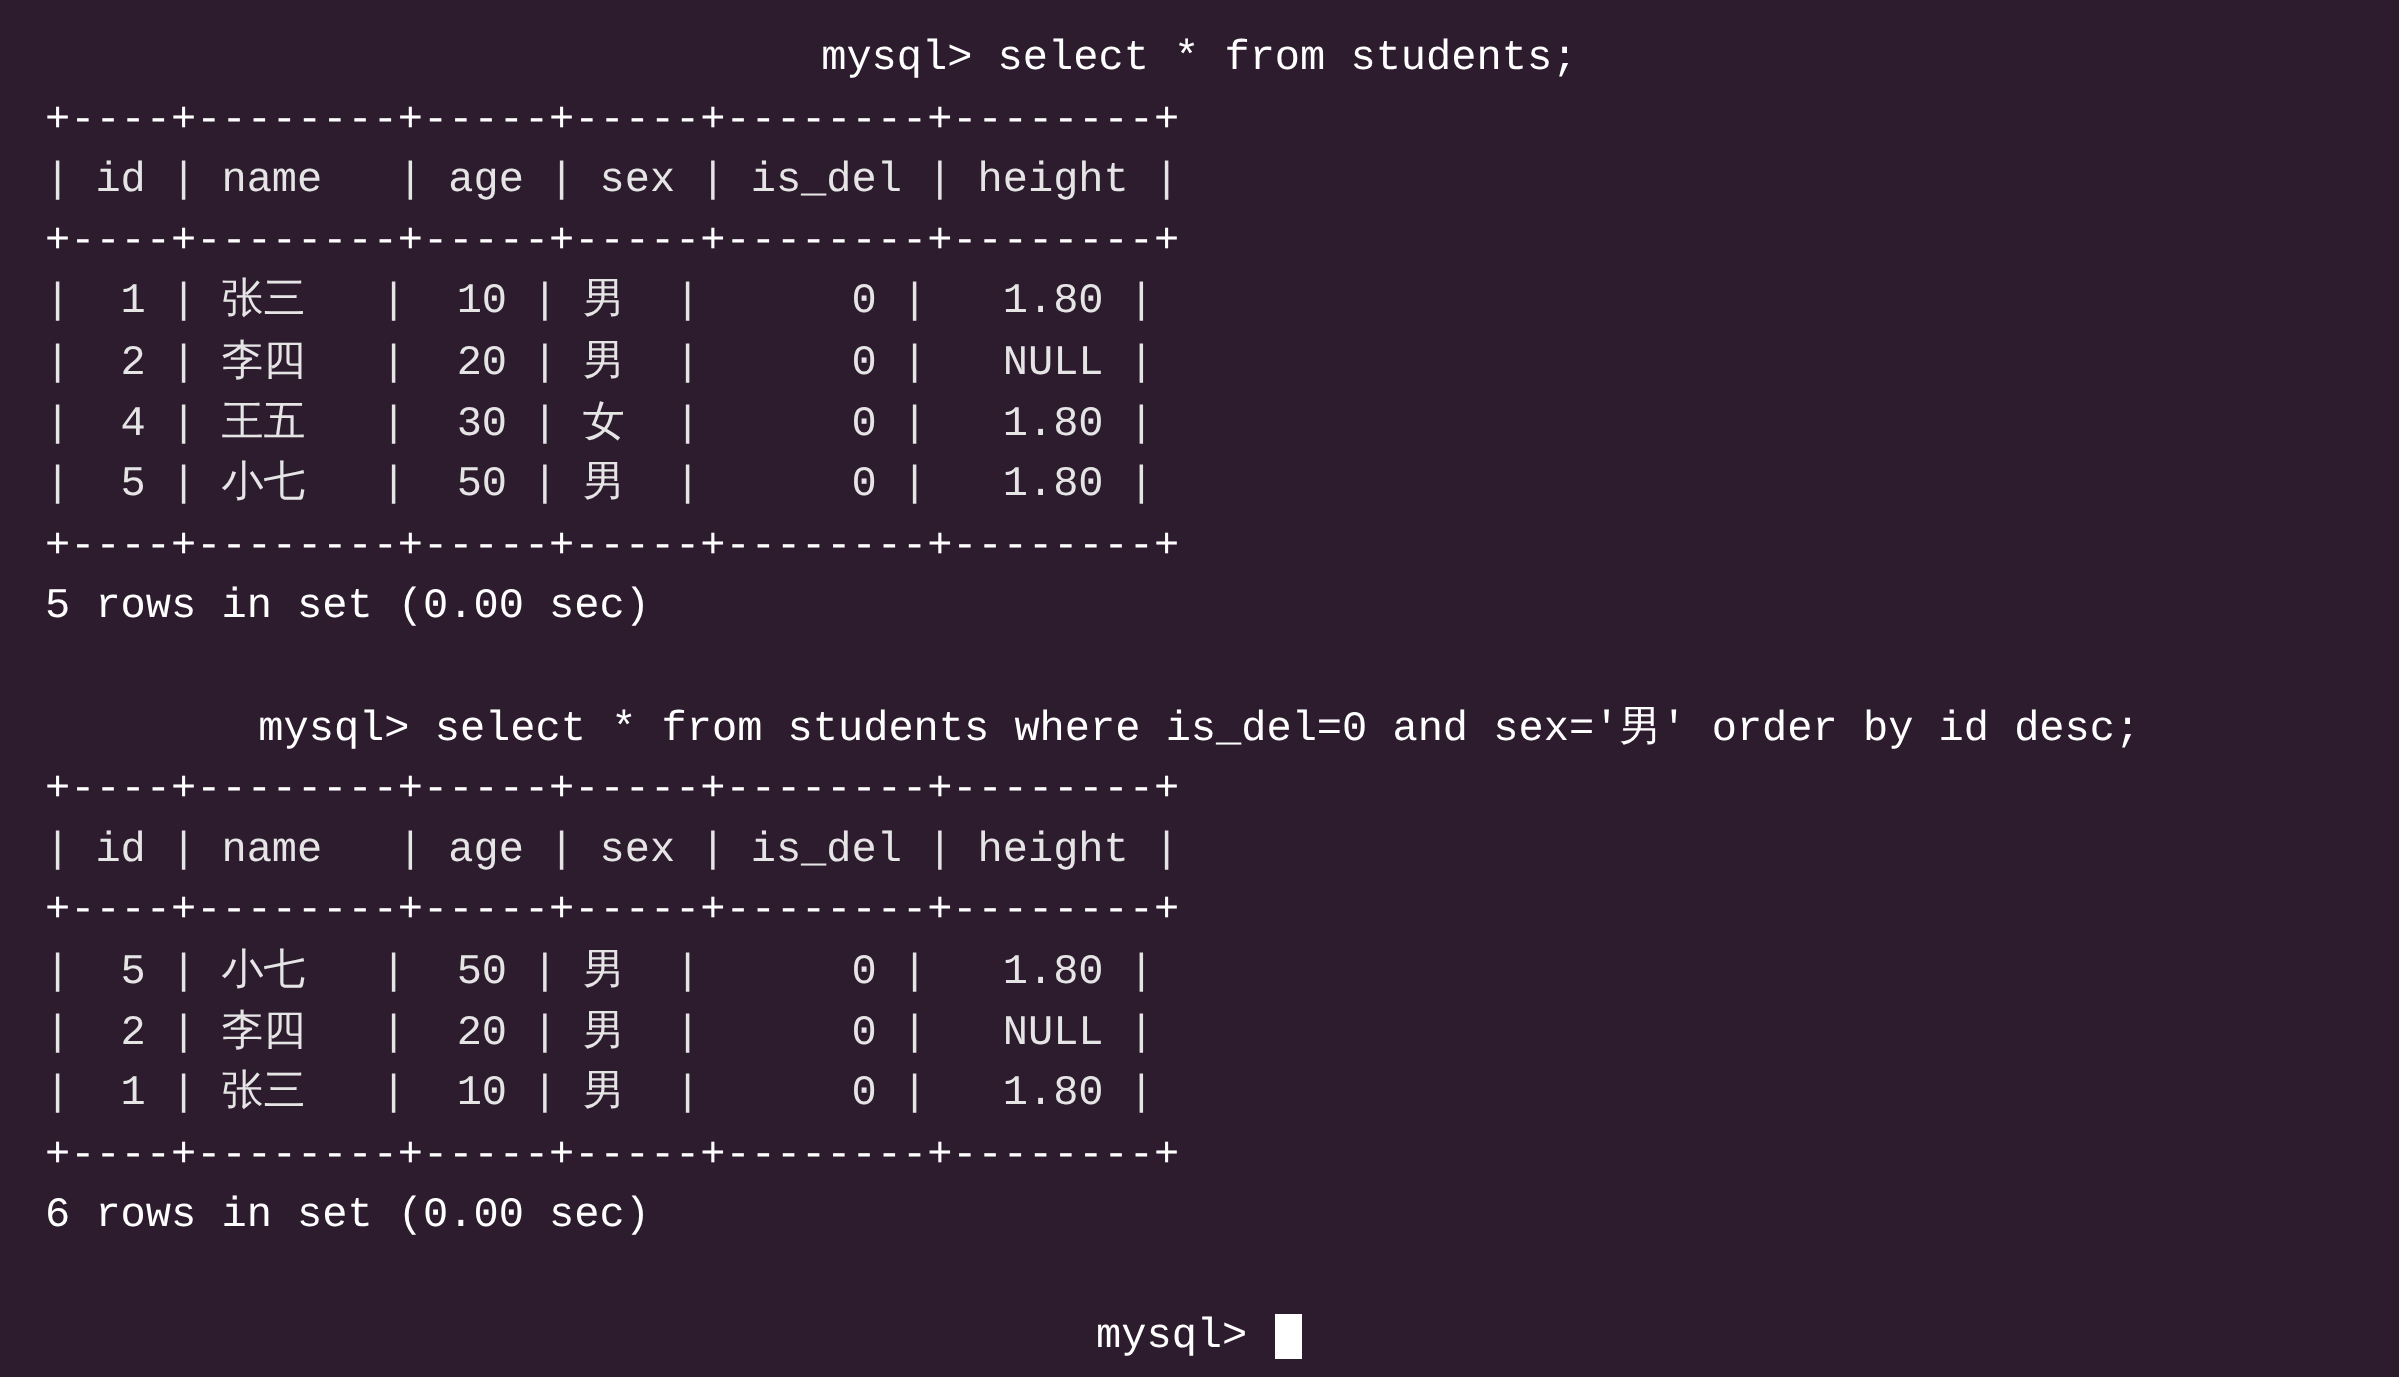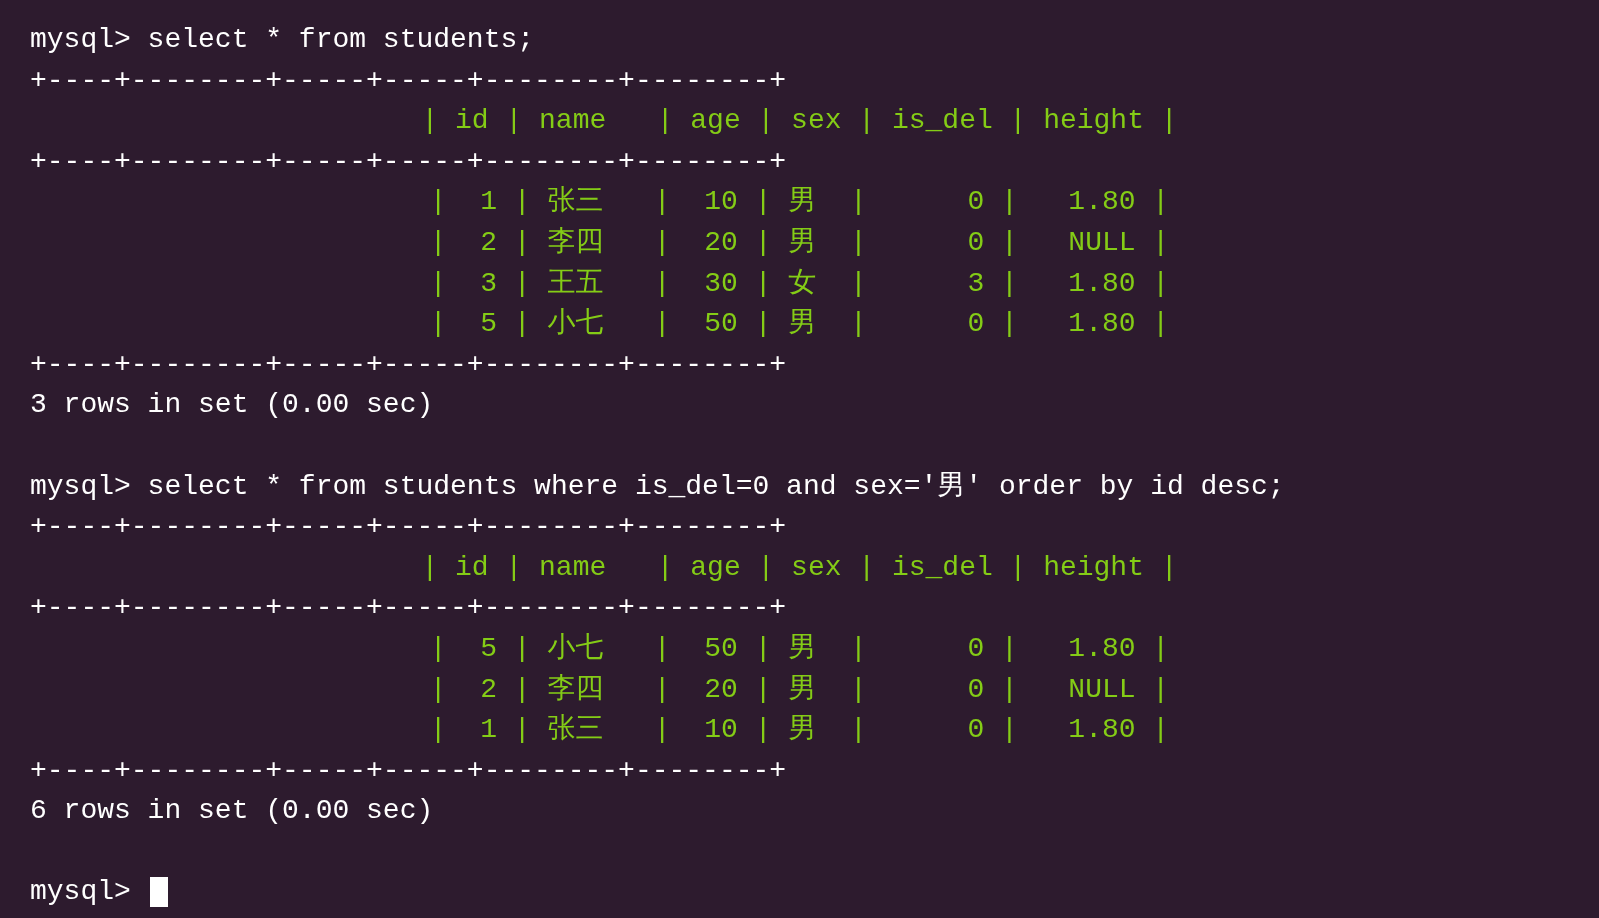--- a/index.html
+++ b/index.html
@@ -25,29 +25,29 @@
       height: 100%;
     }
 
     .line {
       white-space: pre;
       display: block;
     }
 
     .prompt {
       color: #ffffff;
+      text-align: center;
     }
 
     .separator {
       color: #ffffff;
     }
 
     .data-row {
-      color: #84cc16;
-      text-align: center;
+      color: #e5e5e5;
     }
 
     .result-info {
       color: #ffffff;
     }
 
     .cursor {
       display: inline-block;
       width: 18px;
       height: 30px;
@@ -64,24 +64,24 @@
 </head>
 <body>
 
 <div class="terminal">
 <span class="line prompt">mysql&gt; select * from students;</span>
     <span class="line separator">+----+--------+-----+-----+--------+--------+</span>
     <span class="line data-row">| id | name   | age | sex | is_del | height |</span>
     <span class="line separator">+----+--------+-----+-----+--------+--------+</span>
     <span class="line data-row">|  1 | 张三   |  10 | 男  |      0 |   1.80 |</span>
     <span class="line data-row">|  2 | 李四   |  20 | 男  |      0 |   NULL |</span>
-    <span class="line data-row">|  3 | 王五   |  30 | 女  |      3 |   1.80 |</span>
+    <span class="line data-row">|  4 | 王五   |  30 | 女  |      0 |   1.80 |</span>
     <span class="line data-row">|  5 | 小七   |  50 | 男  |      0 |   1.80 |</span>
     <span class="line separator">+----+--------+-----+-----+--------+--------+</span>
-    <span class="line result-info">3 rows in set (0.00 sec)</span>
+    <span class="line result-info">5 rows in set (0.00 sec)</span>
     <span class="blank-line"></span>
     <span class="line prompt">mysql&gt; select * from students where is_del=0 and sex='男' order by id desc;</span>
     <span class="line separator">+----+--------+-----+-----+--------+--------+</span>
     <span class="line data-row">| id | name   | age | sex | is_del | height |</span>
     <span class="line separator">+----+--------+-----+-----+--------+--------+</span>
     <span class="line data-row">|  5 | 小七   |  50 | 男  |      0 |   1.80 |</span>
     <span class="line data-row">|  2 | 李四   |  20 | 男  |      0 |   NULL |</span>
     <span class="line data-row">|  1 | 张三   |  10 | 男  |      0 |   1.80 |</span>
     <span class="line separator">+----+--------+-----+-----+--------+--------+</span>
     <span class="line result-info">6 rows in set (0.00 sec)</span>

